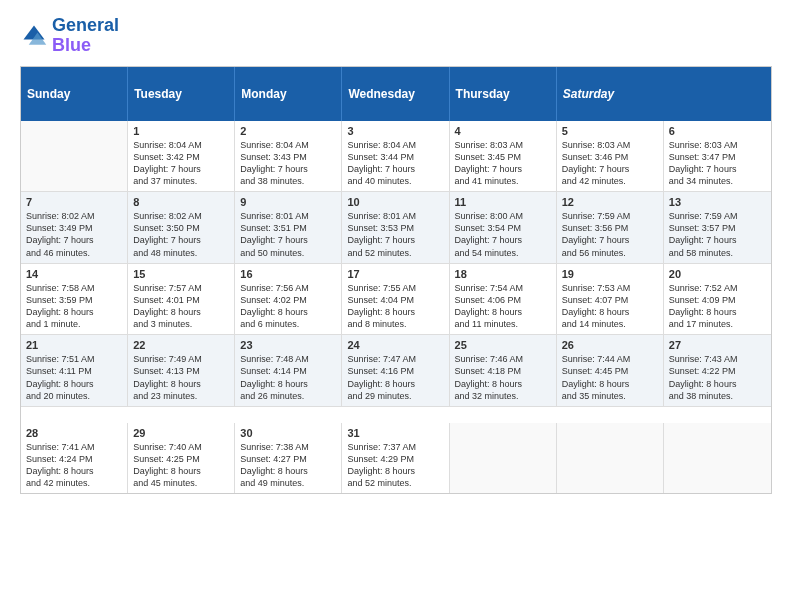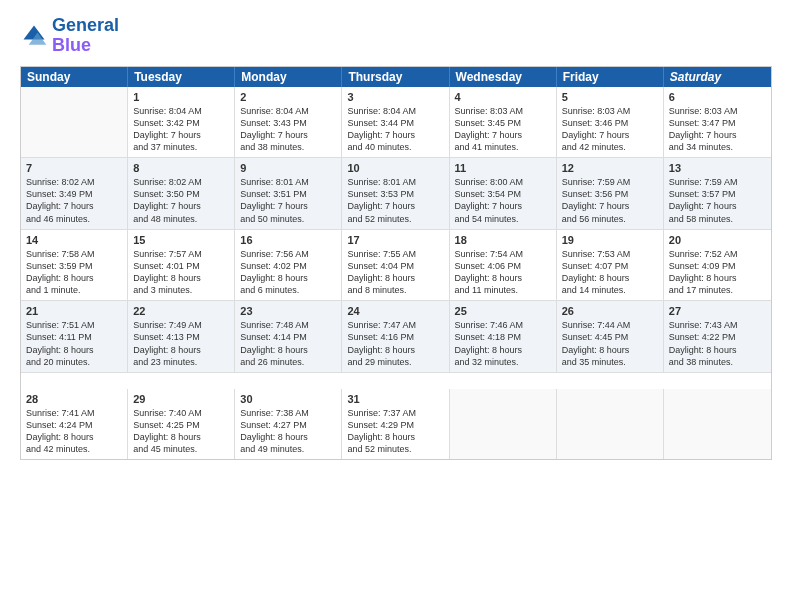--- a/index.html
+++ b/index.html
@@ -61,21 +61,21 @@
     }
     .cal-header-row {
       display: grid;
       grid-template-columns: repeat(7, 1fr);
       background-color: #1a5fa8;
     }
     .cal-header-cell {
       color: #fff;
       font-size: 12px;
       font-weight: bold;
-      padding: 3px 6px;
+      padding: 20px 6px;
       text-align: left;
       border-right: 1px solid #3a7fc8;
     }
     .cal-header-cell:last-child { border-right: none; font-style: italic; }
     .cal-body {
       flex: 1;
       display: flex;
       flex-direction: column;
     }
     .cal-row {
@@ -129,23 +129,22 @@
       <div class="main-title"></div>
       <div class="subtitle"></div>
     </div>
   </div>
 
   <div class="calendar">
     <div class="cal-header-row">
     <div class="cal-header-cell">Sunday</div>
         <div class="cal-header-cell">Tuesday</div>
         <div class="cal-header-cell">Monday</div>
+        <div class="cal-header-cell">Wednesday</div>
         <div class="cal-header-cell">Thursday</div>
-        <div class="cal-header-cell">Wednesday</div>
-        <div class="cal-header-cell">Friday</div>
         <div class="cal-header-cell">Saturday</div>
       </div>
     <div class="cal-body">
     <div class="cal-row">
           <div class="cal-cell empty"></div>
           <div class="cal-cell">
             <span class="day-number">1</span>
             <span class="cell-line">Sunrise: 8:04 AM</span>
             <span class="cell-line">Sunset: 3:42 PM</span>
             <span class="cell-line">Daylight: 7 hours</span>

